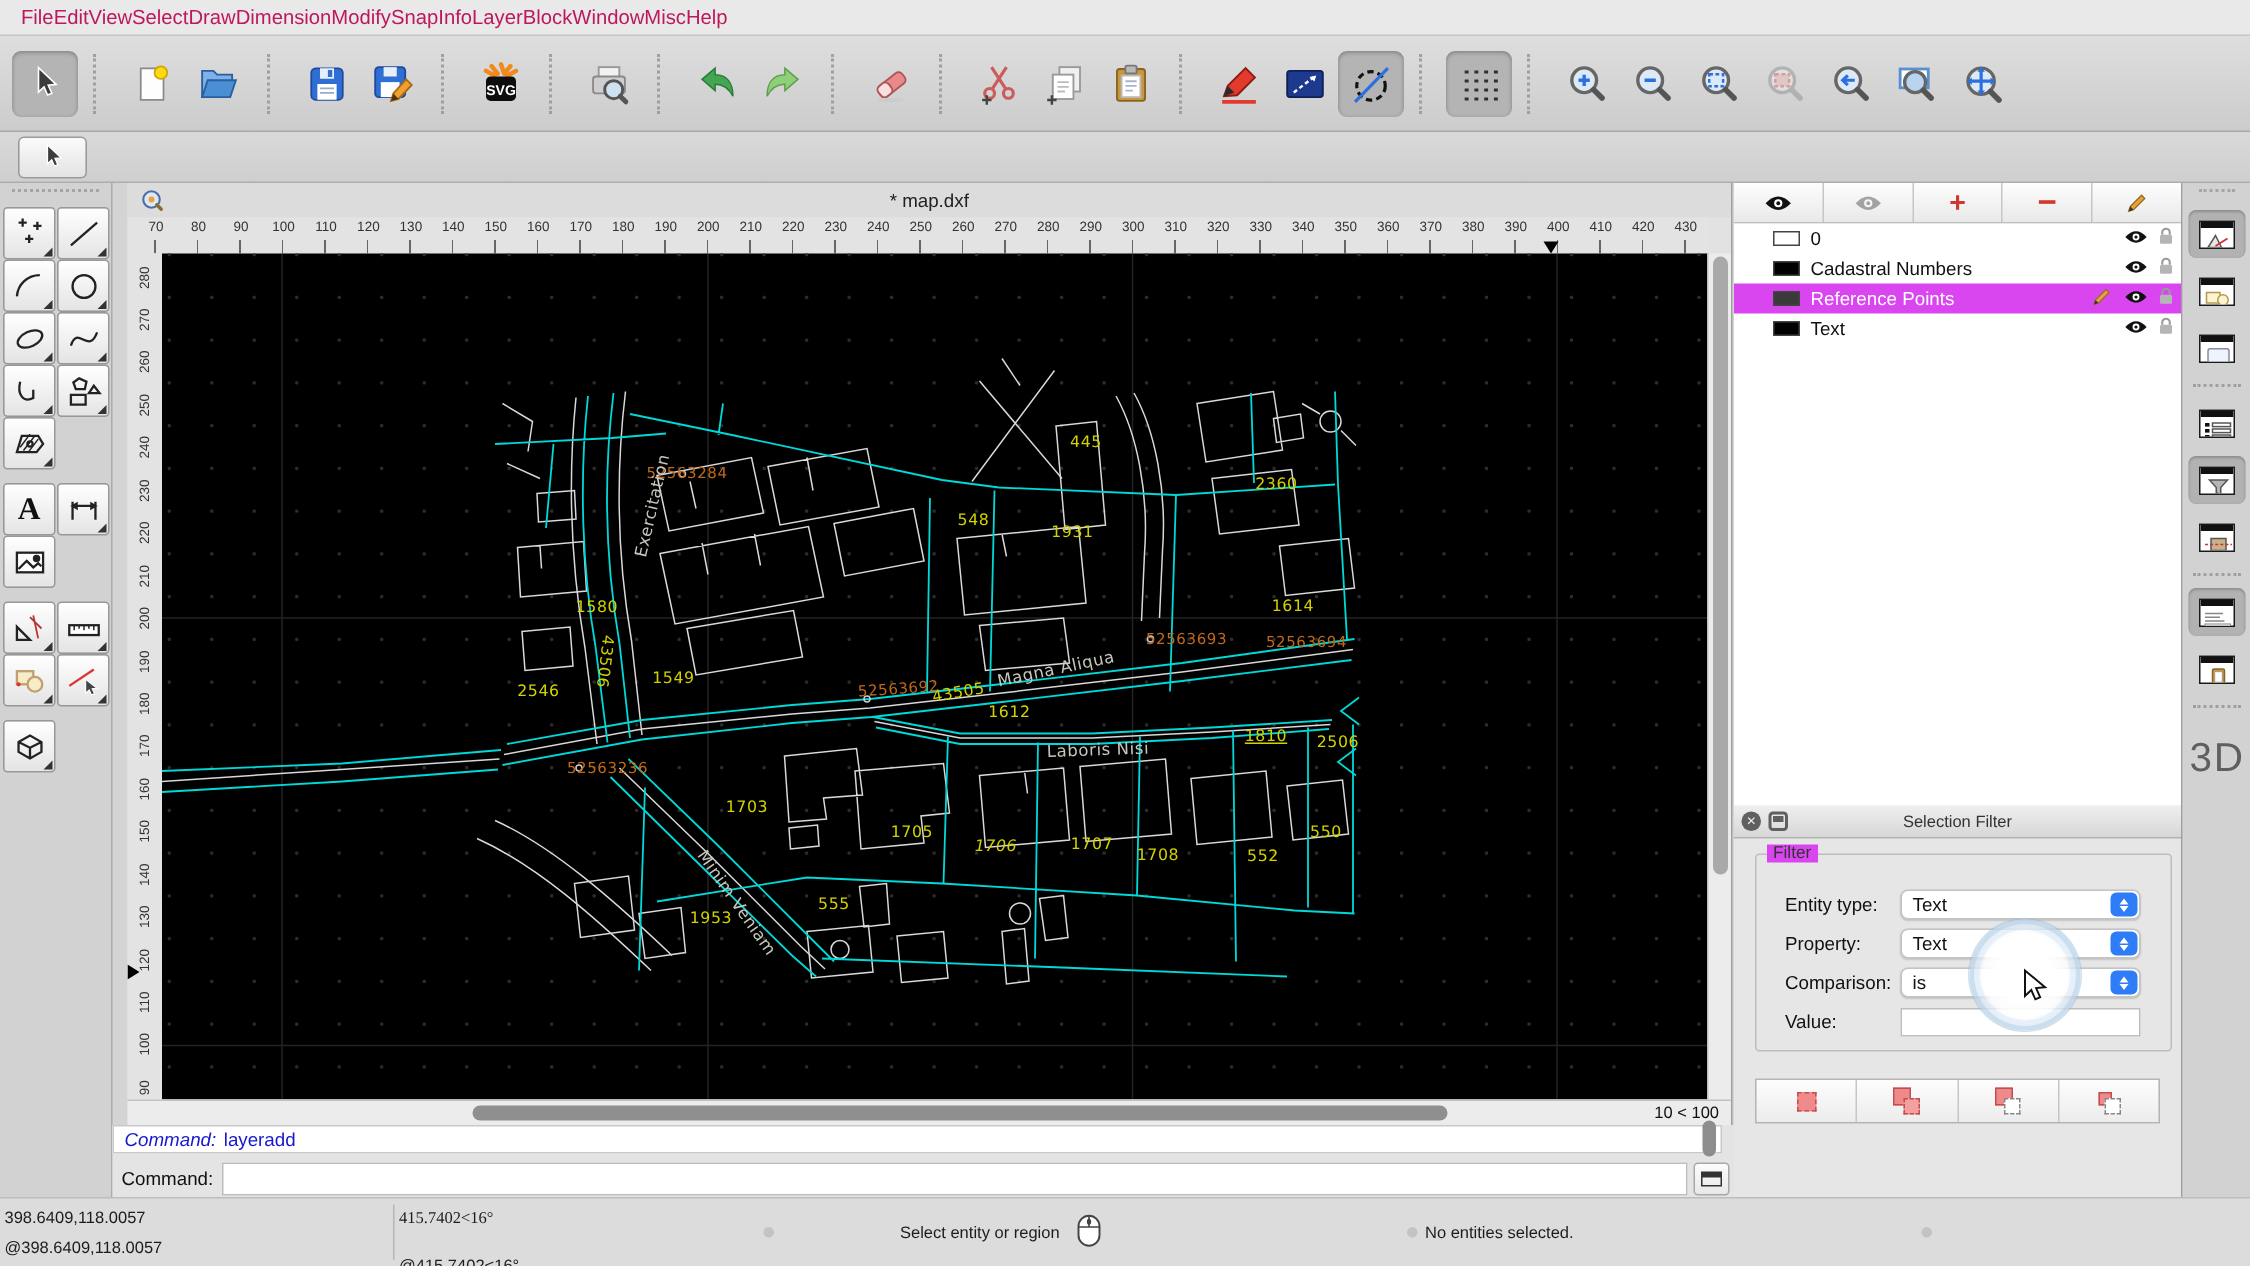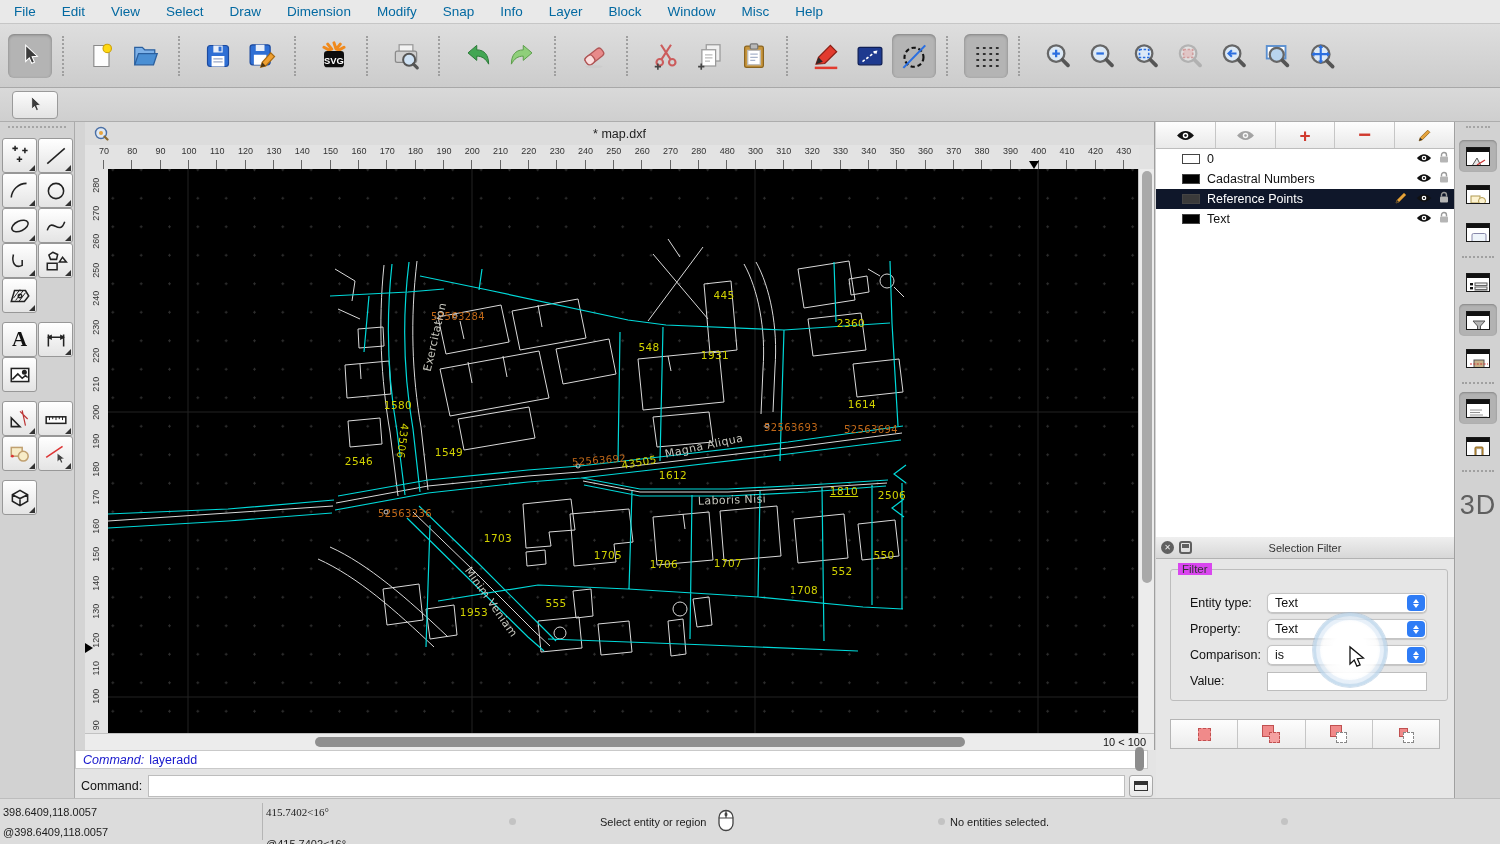--- a/index.html
+++ b/index.html
@@ -1,20 +1,20 @@
 <!DOCTYPE html>
 <html><head>
 <meta charset="utf-8">
 <style>
   * { margin:0; padding:0; box-sizing:border-box; }
   html,body { width:1500px; height:844px; overflow:hidden; font-family:"Liberation Sans",sans-serif; background:#d4d4d4; }
   .abs { position:absolute; }
 
   
-  .menubar { position:absolute; left:0; top:0; width:1500px; height:24px; background:#e9e9e9; border-bottom:1px solid #c6c6c6; display:flex; align-items:center; padding-left:14px; gap:26px; font-size:13.5px; color:#0369a1; }
+  .menubar { position:absolute; left:0; top:0; width:1500px; height:24px; background:#e9e9e9; border-bottom:1px solid #c6c6c6; display:flex; align-items:center; padding-left:14px; font-size:13.5px; color:#be185d; }
   .menubar span { white-space:nowrap; }
 
   
   .toolbar { position:absolute; left:0; top:24px; width:1500px; height:64px; background:linear-gradient(#dedede,#cccccc); border-bottom:1px solid #a8a8a8; display:flex; align-items:center; padding-left:8px; }
   .toolbar2 { position:absolute; left:0; top:88px; width:1500px; height:34px; background:linear-gradient(#d9d9d9,#cfcfcf); border-bottom:1px solid #adadad; display:flex; align-items:center; padding-left:12px; }
   .tbtn { width:44px; height:44px; display:flex; align-items:center; justify-content:center; border-radius:6px; flex:0 0 auto; }
   .tbtn.pressed { background:#b4b4b4; box-shadow:inset 0 1px 3px rgba(0,0,0,.3); }
   .tbtn.disabled { opacity:.45; }
   .tsep { width:10px; height:40px; border-left:2px dotted #9f9f9f; margin:0 8px 0 10px; flex:0 0 auto; }
   .sbtn { width:46px; height:28px; border:1px solid #9a9a9a; border-radius:4px; background:linear-gradient(#fbfbfb,#e3e3e3); display:flex; align-items:center; justify-content:center; }
@@ -68,21 +68,21 @@
   .ltb { flex:1; border-right:1px solid #c6c6c6; display:flex; align-items:center; justify-content:center; font-weight:bold; }
   .ltb:last-child { border-right:none; }
   .ltb .plus { color:#d03a2e; font-size:19px; font-weight:bold; line-height:1; }
   .ltb .minus { color:#d03a2e; font-size:22px; font-weight:bold; line-height:1; }
   .layer-rows { background:#fff; height:388px; overflow:hidden; }
   .layer-row { height:20px; display:flex; align-items:center; font-size:12.5px; color:#111; position:relative; }
   .layer-row .swatch { width:18px; height:10px; border:1px solid #444; margin-left:26px; margin-right:7px; flex:0 0 auto; }
   .layer-row .edit-icon { display:none; position:absolute; left:238px; }
   .layer-row .eye-s { position:absolute; left:260px; }
   .layer-row .lock-s { position:absolute; left:283px; }
-  .layer-row.selected { background:#0f172a; color:#fff; }
+  .layer-row.selected { background:#d946ef; color:#fff; }
   .layer-row.selected .edit-icon { display:block; }
 
   .filter-panel { position:relative; height:238px; }
   .grp-label { position:absolute; left:22px; top:26px; font-size:11.5px; color:#333; background:#d946ef; padding:0 4px; z-index:2; }
   .grp-box { position:absolute; left:14px; top:32px; width:278px; height:132px; border:1px solid #bdbdbd; border-radius:3px; }
   .frow { position:absolute; left:34px; height:20px; display:flex; align-items:center; font-size:12.5px; color:#111; }
   .frow .flabel { width:77px; }
   .combo { width:160px; height:20px; background:#fff; border:1px solid #c4c4c4; border-radius:5px; position:relative; font-size:12.5px; display:flex; align-items:center; padding-left:7px; box-shadow:0 .5px 1px rgba(0,0,0,.15); }
   .combo .stepper { position:absolute; right:1px; top:1px; width:18px; height:16px; background:#2e7cf6; border-radius:4px; display:flex; flex-direction:column; align-items:center; justify-content:center; gap:1px; }
   .stepper i { width:0; height:0; border-left:3.5px solid transparent; border-right:3.5px solid transparent; }
@@ -506,21 +506,21 @@
         <span>190</span>
         <span>200</span>
         <span>210</span>
         <span>220</span>
         <span>230</span>
         <span>240</span>
         <span>250</span>
         <span>260</span>
         <span>270</span>
         <span>280</span>
-        <span>480</span>
+        <span>290</span>
         <span>300</span>
         <span>310</span>
         <span>320</span>
         <span>330</span>
         <span>340</span>
         <span>350</span>
         <span>360</span>
         <span>370</span>
         <span>380</span>
         <span>390</span>
@@ -594,23 +594,23 @@
         <span class="lbl y" style="left: 290px; top: 236px; transform: translate(-50%, -50%) rotate(0deg);">1580</span>
         <span class="lbl y" style="left: 341px; top: 283px; transform: translate(-50%, -50%) rotate(0deg);">1549</span>
         <span class="lbl y" style="left: 251px; top: 292px; transform: translate(-50%, -50%) rotate(0deg);">2546</span>
         <span class="lbl y" style="left: 295px; top: 272px; transform: translate(-50%, -50%) rotate(97deg);">43506</span>
         <span class="lbl y" style="left: 531px; top: 293px; transform: translate(-50%, -50%) rotate(-10deg);">43505</span>
         <span class="lbl y" style="left: 565px; top: 306px; transform: translate(-50%, -50%) rotate(0deg);">1612</span>
         <span class="lbl y" style="left: 736px; top: 322px; transform: translate(-50%, -50%) rotate(0deg); text-decoration: underline;">1810</span>
         <span class="lbl y" style="left: 784px; top: 326px; transform: translate(-50%, -50%) rotate(0deg);">2506</span>
         <span class="lbl y" style="left: 390px; top: 369px; transform: translate(-50%, -50%) rotate(0deg);">1703</span>
         <span class="lbl y" style="left: 500px; top: 386px; transform: translate(-50%, -50%) rotate(0deg);">1705</span>
-        <span class="lbl y" style="left: 556px; top: 395px; transform: translate(-50%, -50%) rotate(0deg);">1706</span>
+        <span class="lbl y" style="left: 556px; top: 395px; transform: translate(-50%, -50%) rotate(0deg); font-style: italic;">1706</span>
         <span class="lbl y" style="left: 620px; top: 394px; transform: translate(-50%, -50%) rotate(0deg);">1707</span>
-        <span class="lbl y" style="left: 696px; top: 401px; transform: translate(-50%, -50%) rotate(0deg); margin-top: 20px;">1708</span>
+        <span class="lbl y" style="left: 664px; top: 401px; transform: translate(-50%, -50%) rotate(0deg);">1708</span>
         <span class="lbl y" style="left: 734px; top: 402px; transform: translate(-50%, -50%) rotate(0deg);">552</span>
         <span class="lbl y" style="left: 776px; top: 386px; transform: translate(-50%, -50%) rotate(0deg);">550</span>
         <span class="lbl y" style="left: 448px; top: 434px; transform: translate(-50%, -50%) rotate(0deg);">555</span>
         <span class="lbl y" style="left: 366px; top: 443px; transform: translate(-50%, -50%) rotate(0deg);">1953</span>
         <span class="lbl o" style="left: 350px; top: 147px; transform: translate(-50%, -50%) rotate(0deg);">52563284</span>
         <span class="lbl o" style="left: 683px; top: 258px; transform: translate(-50%, -50%) rotate(0deg);">52563693</span>
         <span class="lbl o" style="left: 763px; top: 260px; transform: translate(-50%, -50%) rotate(0deg);">52563694</span>
         <span class="lbl o" style="left: 491px; top: 291px; transform: translate(-50%, -50%) rotate(-4deg);">52563692</span>
         <span class="lbl o" style="left: 297px; top: 344px; transform: translate(-50%, -50%) rotate(0deg);">52563236</span>
         <span class="lbl s" style="left: 327px; top: 168px; transform: translate(-50%, -50%) rotate(-77deg);">Exercitation</span>

